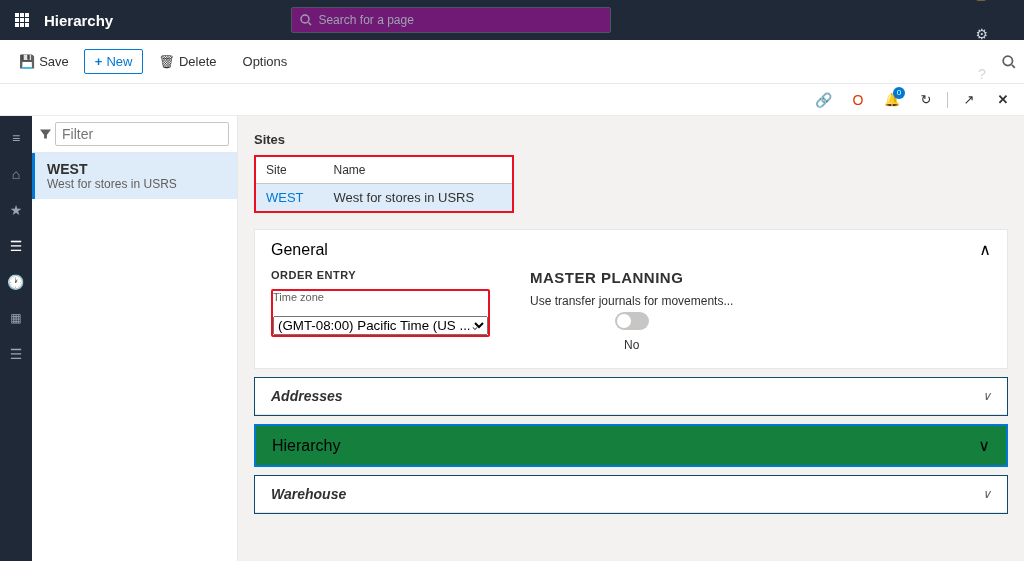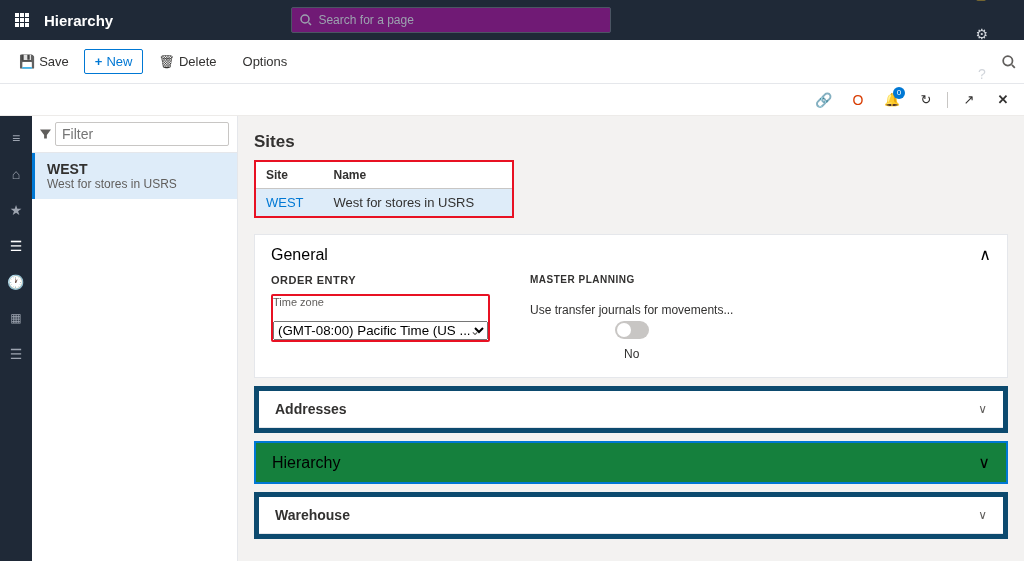--- a/index.html
+++ b/index.html
@@ -99,51 +99,51 @@
       font-size: 12px; color: #605e5c;
     }
 
     
     .content-area {
       flex: 1; background: #f3f2f1; overflow-y: auto; padding: 16px;
     }
 
     
     .section-label {
-      font-size: 17px; font-weight: 600; color: #323130; margin-bottom: 8px;
+      font-size: 13px; font-weight: 600; color: #323130; margin-bottom: 8px;
     }
     .sites-table {
       background: white; border: 1px solid #c8c6c4; width: 100%; margin-bottom: 16px;
     }
     .sites-table-highlighted {
       border: 2px solid #e81123;
     }
     .sites-table table {
       width: 100%; border-collapse: collapse;
     }
     .sites-table table thead tr {
       background: white;
     }
     .sites-table table th {
-      text-align: left; padding: 6px 10px; font-size: 12px; font-weight: 700;
+      text-align: left; padding: 6px 10px; font-size: 12px; font-weight: 400;
       color: #323130; border-bottom: 1px solid #c8c6c4;
     }
     .sites-table table td {
       padding: 6px 10px; font-size: 13px; color: #0078d4;
     }
     .sites-table table td.name-cell {
       color: #323130;
     }
     .sites-table .row-highlighted {
       background: #deecf9;
     }
 
     
     .section-panel {
-      background: white; border: 5px solid #0c4a6e; margin-bottom: 8px;
+      background: white; border: 1px solid #0c4a6e; margin-bottom: 8px; font-style: italic;
     }
     .section-header {
       display: flex; align-items: center; justify-content: space-between;
       padding: 10px 16px; cursor: pointer; border-bottom: 1px solid #e5e7eb;
     }
     .section-header .section-title {
       font-size: 14px; font-weight: 600; color: #323130;
     }
     .section-header .chevron { color: #605e5c; font-size: 12px; }
 
@@ -356,21 +356,21 @@
                 <div class="select-wrapper">
                   <select class="form-select">
                     <option>(GMT-08:00) Pacific Time (US ...</option>
                   </select>
                 </div>
               </div>
             </div>
           </div>
 
           <div>
-            <div style="font-size:10px; font-weight:600; color:#323130; margin-bottom:18px; letter-spacing:0.5px">MASTER PLANNING</div>
+            <div style="font-size:15px; font-weight:600; color:#323130; margin-bottom:8px; letter-spacing:0.5px">MASTER PLANNING</div>
             <div style="font-size:12px; color:#323130; ">Use transfer journals for movements...</div>
             <div class="toggle-row">
               <div class="toggle">
                 <div class="knob"></div>
               </div>
               <span class="toggle-label">No</span>
             </div>
           </div>
         </div>
       </div>

